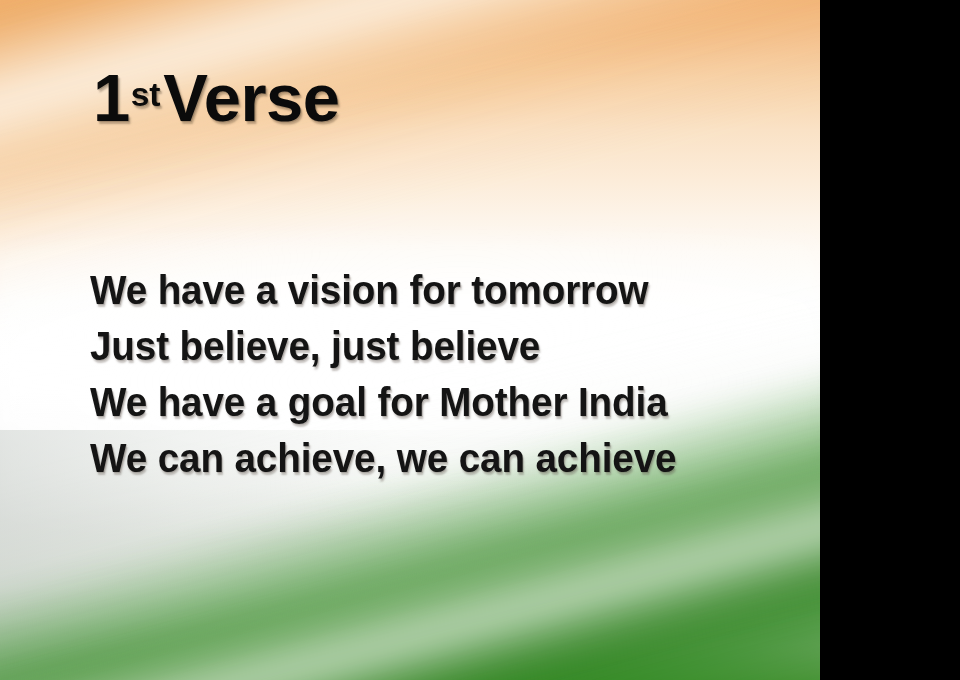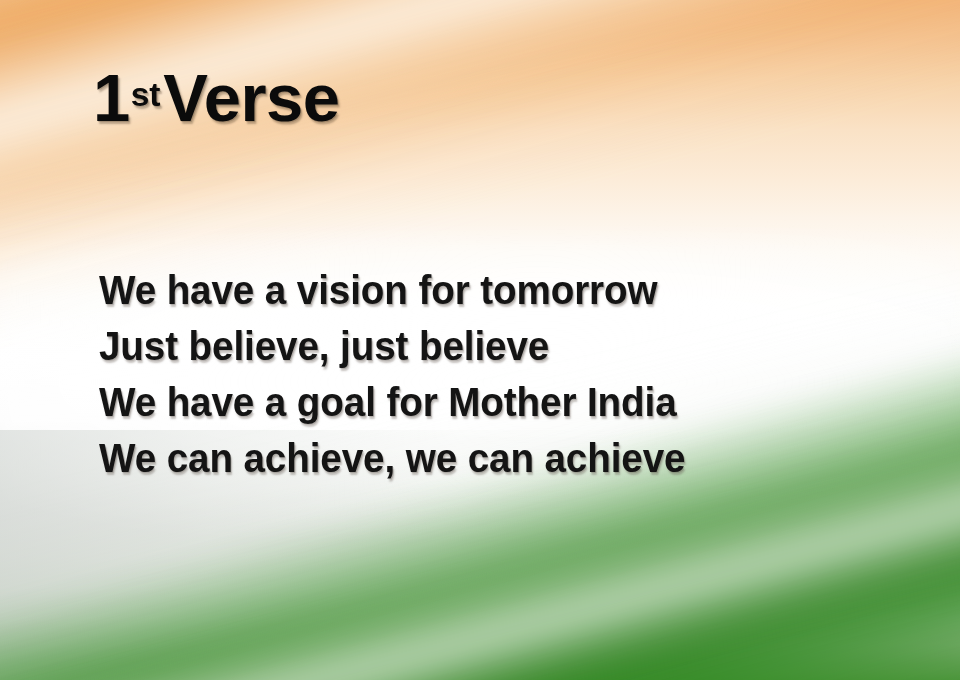--- a/index.html
+++ b/index.html
@@ -4,21 +4,21 @@
 <title>Verse Slide</title>
 <style>
   html, body {
     margin: 0;
     padding: 0;
     background: #000;
   }
 
   .slide {
     position: relative;
-    width: 960px;
+    width: 820px;
     height: 680px;
     overflow: hidden;
     background: #fdfdfb;
     font-family: "Liberation Sans", "DejaVu Sans", sans-serif;
   }
 
   
 
   .bg {
     position: absolute;
@@ -239,21 +239,21 @@
     vertical-align: baseline;
     position: relative;
     top: -0.46em;
     letter-spacing: -0.2px;
     margin-left: 1px;
     margin-right: 3px;
   }
 
   .lyrics {
     position: absolute;
-    left: 99px;
+    left: 90px;
     top: 262px;
     margin: 0;
     padding: 0;
     list-style: none;
   }
 
   .lyric-line {
     font-size: 40px;
     font-weight: 700;
     line-height: 56px;

